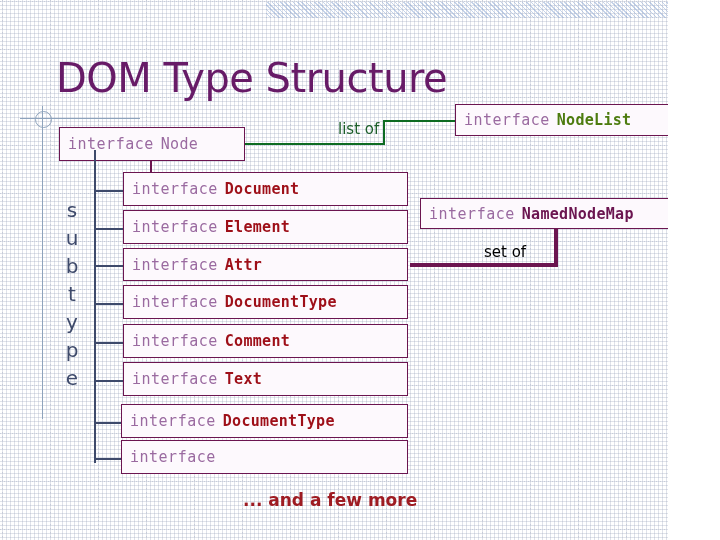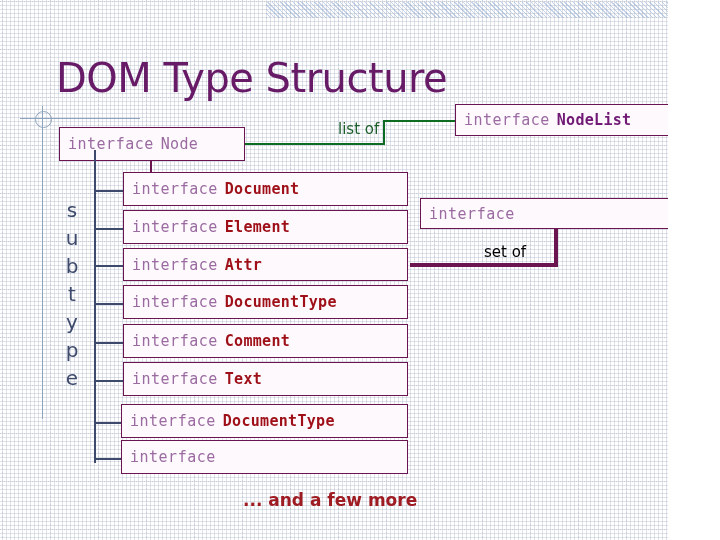--- a/index.html
+++ b/index.html
@@ -84,21 +84,21 @@
     background:#fdf9fd;
     display:flex;align-items:center;
     font-family:"DejaVu Sans Mono","Liberation Mono",monospace;
     font-size:15px;
     white-space:nowrap;
     padding-left:8px;
   }
   .kw{color:#9a6aa0;letter-spacing:.5px;}
   .nm{font-weight:bold;letter-spacing:.3px;margin-left:7px;}
   .nm.red{color:#9e0f18;}
-  .nm.green{color:#701a75;}
+  .nm.green{color:#4d7c0f;}
   .nm.purple{color:#6b1550;}
   .nm.plain{color:#9a6aa0;font-weight:normal;}
 
   
   .trunk{
     position:absolute;left:94px;top:150px;width:2px;height:313px;
     background:#3e4a6b;
   }
   .stub{
     position:absolute;left:96px;width:27px;height:2px;
@@ -193,20 +193,21 @@
   <div class="g-seg" style="left:383px;top:120px;width:73px;height:2px;"></div>
   <div class="edge-label green" style="left:338px;top:120px;">list of</div>
 
   <div class="ibox" id="box-nodelist" style="left:455px;top:104px;width:231px;height:32px;">
     <span class="kw">interface</span>
     <span class="nm green">NodeList</span>
   </div>
 
   <div class="ibox" id="box-namednodemap" style="left:420px;top:198px;width:283px;height:31px;">
     <span class="kw">interface</span>
+    <span class="nm purple">NamedNodeMap</span>
   </div>
 
   <div class="p-seg" style="left:410px;top:263px;width:148px;height:4px;"></div>
   <div class="p-seg" style="left:554px;top:228px;width:4px;height:39px;"></div>
   <div class="edge-label slate" style="left:484px;top:243px;">set of</div>
 
   <div class="trunk"></div>
   <div class="p-seg" style="left:150px;top:161px;width:2px;height:0px;"></div>
   <div style="position:absolute;left:150px;top:161px;width:2px;height:28px;background:#6b1550;"></div>
 

